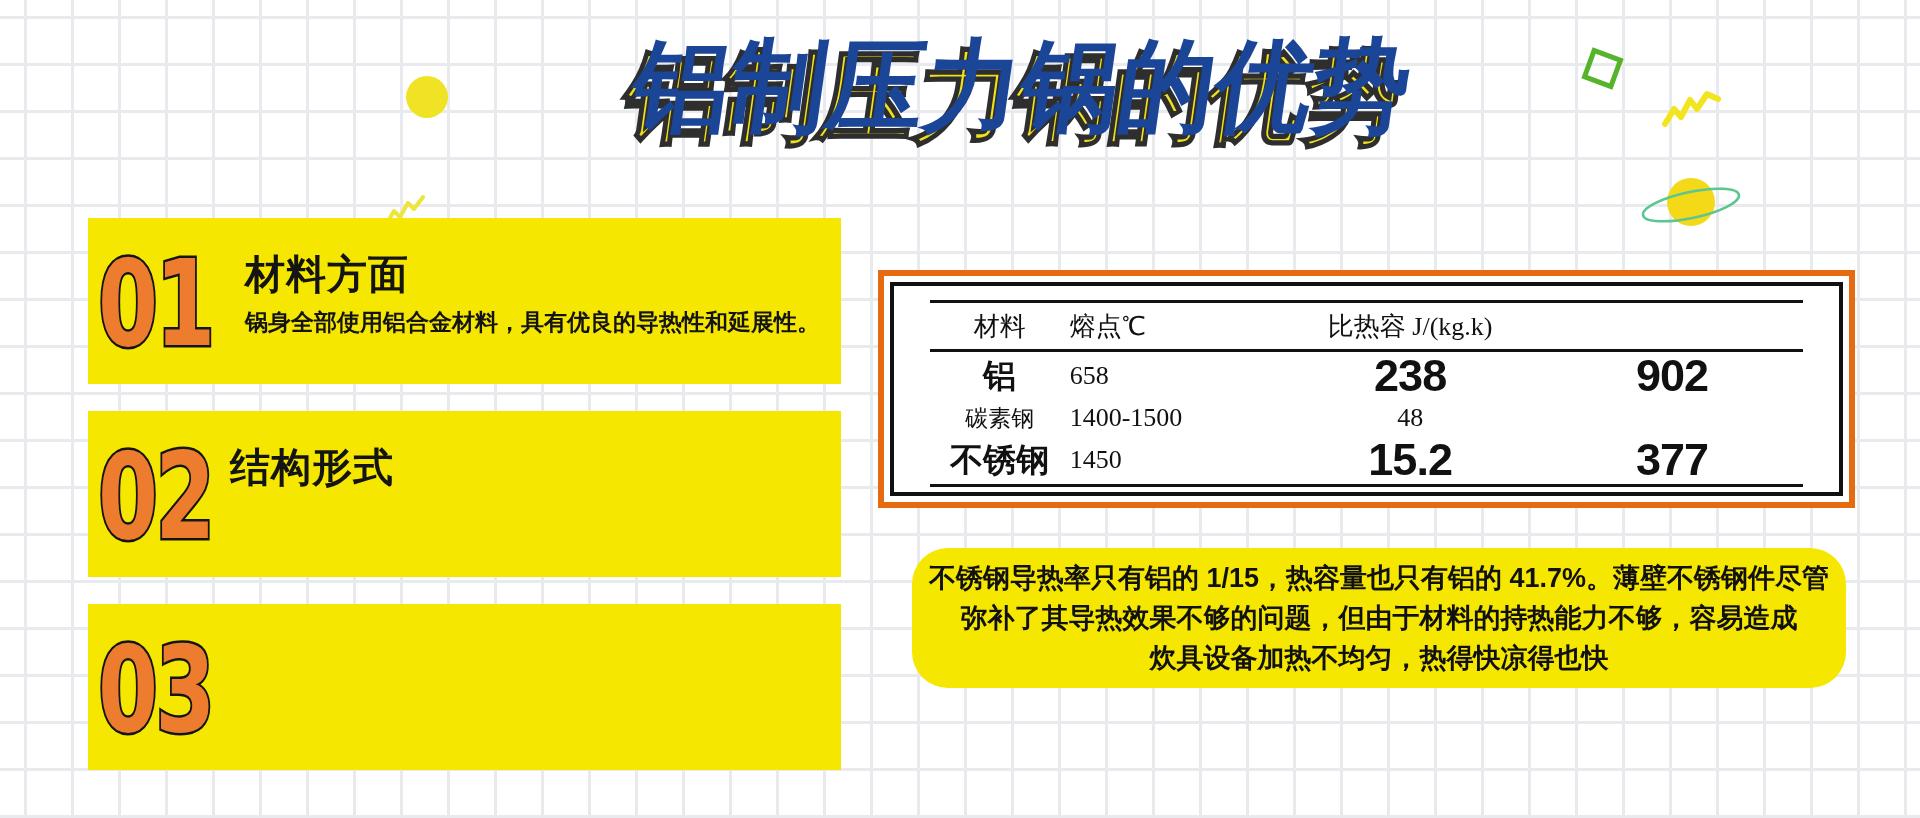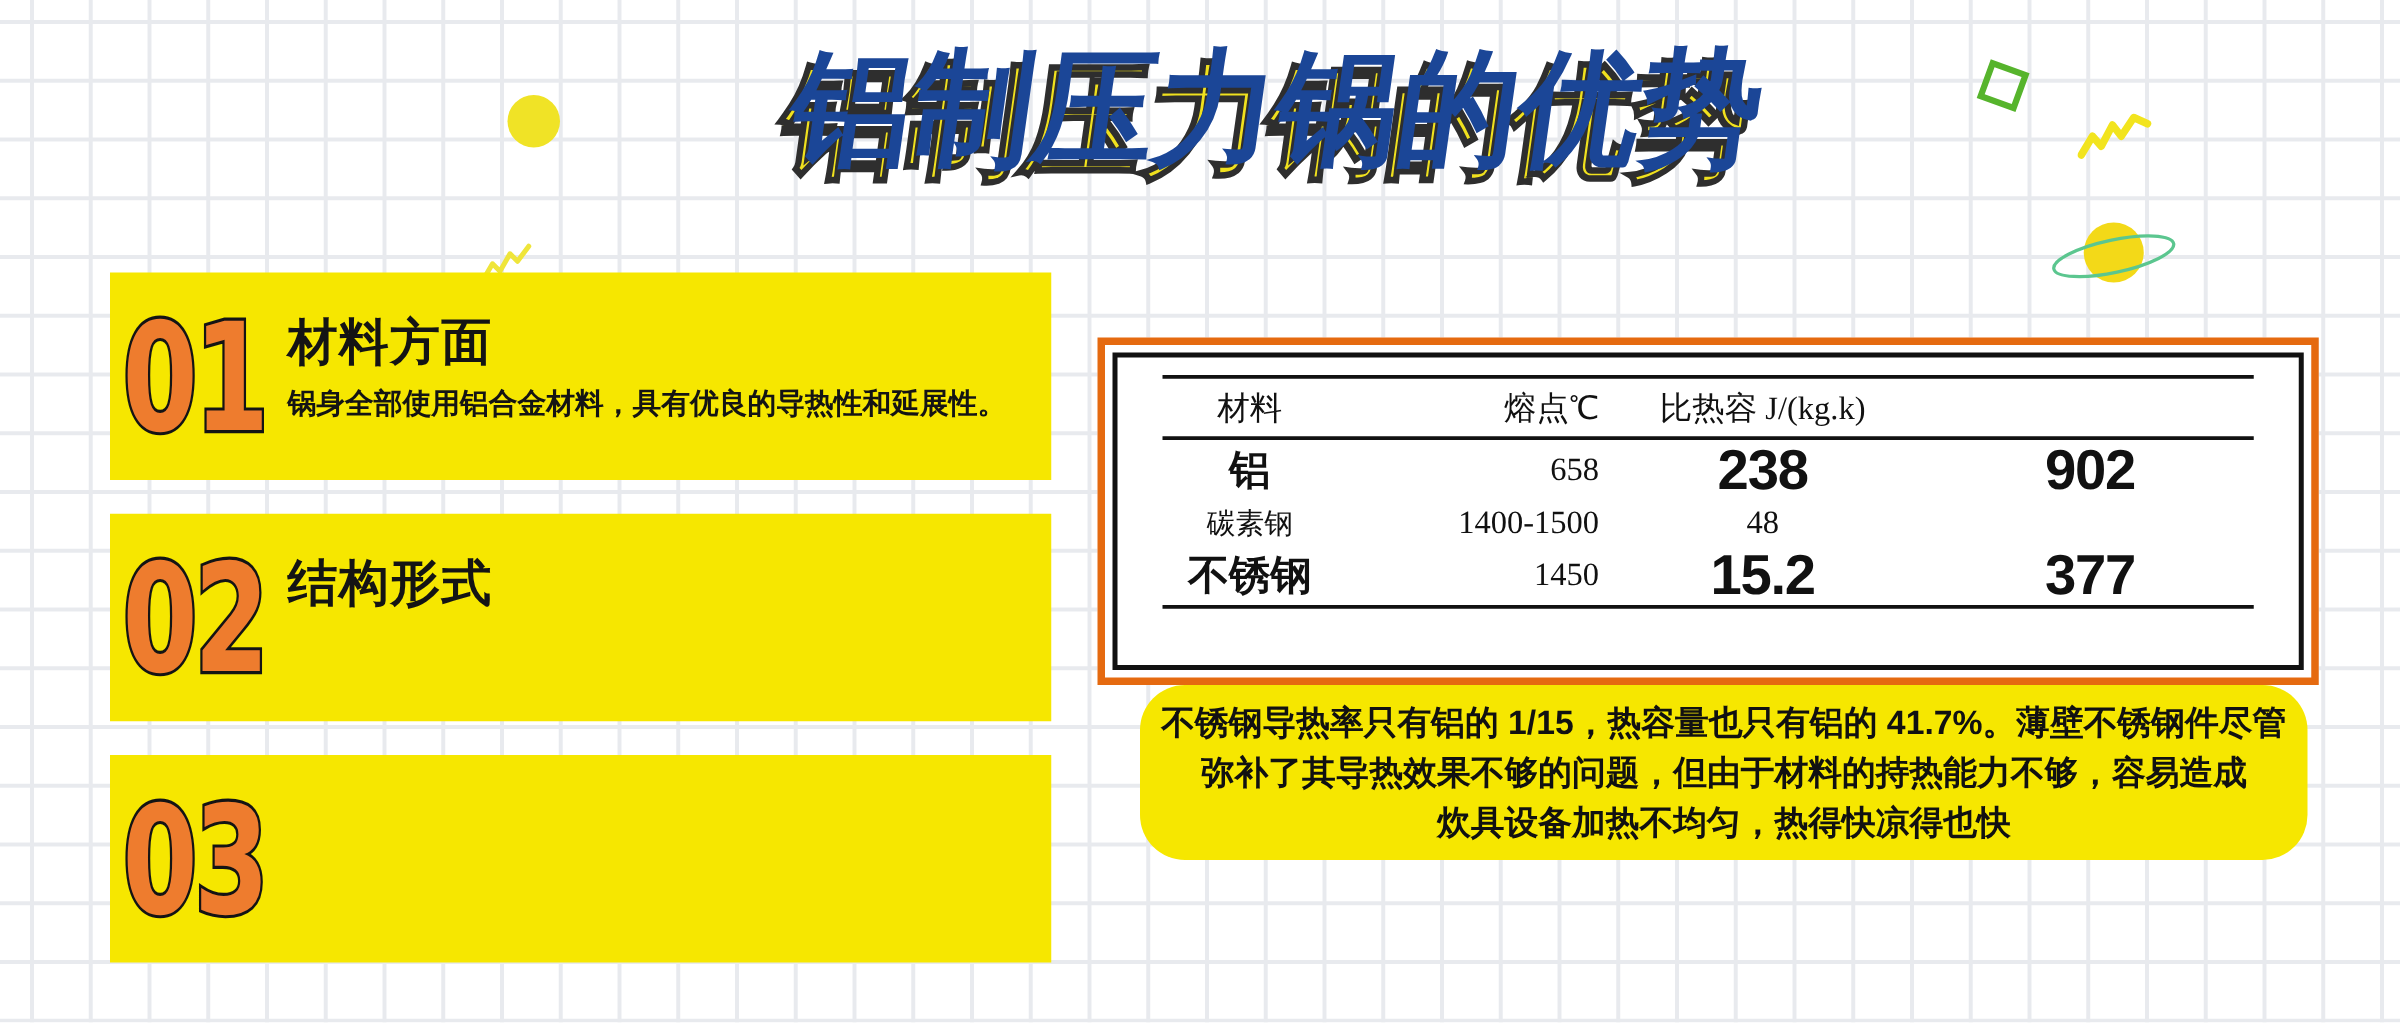--- a/index.html
+++ b/index.html
@@ -42,21 +42,21 @@
   }
   .deco-zigzag-tr{position:absolute;left:1662px;top:90px;}
   .deco-zigzag-box{position:absolute;left:385px;top:194px;}
   .deco-planet{position:absolute;left:1634px;top:168px;}
 
   
   .adv-box{
     position:absolute;left:88px;width:753px;height:166px;
     background:#f6e700;box-sizing:border-box;
   }
-  .adv-box.b1{top:218px;}
+  .adv-box.b1{top:218px;padding-left:15px;}
   .adv-box.b2{top:411px;}
   .adv-box.b3{top:604px;padding-left:36px;}
   .adv-number{
     position:absolute;left:10px;top:26px;
     font-family:"DejaVu Sans",sans-serif;font-weight:bold;
     font-size:120px;line-height:1;color:#ee7c2e;
     -webkit-text-stroke:5px #141414;paint-order:stroke fill;
     transform:scaleX(0.72);transform-origin:left top;
     letter-spacing:-4px;
   }
@@ -65,40 +65,40 @@
     font-size:40px;font-weight:900;color:#141414;
     line-height:1.15;margin:0 0 9px 0;letter-spacing:1px;
   }
   .adv-body{
     font-size:23px;font-weight:bold;color:#141414;
     line-height:1.42;max-width:684px;margin:0;
   }
 
   
   .table-frame{
-    position:absolute;left:878px;top:270px;width:977px;height:278px;
+    position:absolute;left:878px;top:270px;width:977px;height:238px;
     background:#ffffff;border:6px solid #e56a10;box-sizing:border-box;
   }
   .table-inner{
     position:absolute;left:6px;right:6px;top:6px;bottom:6px;
     border:4px solid #111111;
   }
   .tbl{
     position:absolute;left:36px;right:36px;top:14px;
   }
   .tbl-row{display:flex;align-items:center;}
   .tbl-row.header{
     height:46px;border-top:3px solid #111;border-bottom:3px solid #111;
     font-family:"Liberation Serif",serif;font-size:26px;color:#111;
   }
   .tbl-row.r-strong{height:48px;}
   .tbl-row.r-weak{height:36px;}
   .tbl-row.last{border-bottom:3px solid #111;}
   .c1{width:16%;text-align:center;}
-  .c2{width:24%;text-align:right;}
+  .c2{width:24%;text-align:left;}
   .c3{width:30%;text-align:center;}
   .c4{width:30%;text-align:center;}
   .mat-strong{font-size:33px;font-weight:900;color:#111;font-family:"Liberation Sans",sans-serif;}
   .mat-weak{font-size:23px;color:#111;font-family:"Liberation Serif",serif;}
   .val-serif{font-size:26px;color:#111;font-family:"Liberation Serif",serif;}
   .val-big{
     font-size:45px;font-weight:900;color:#111;
     font-family:"Liberation Sans",sans-serif;letter-spacing:-1px;
   }
 

